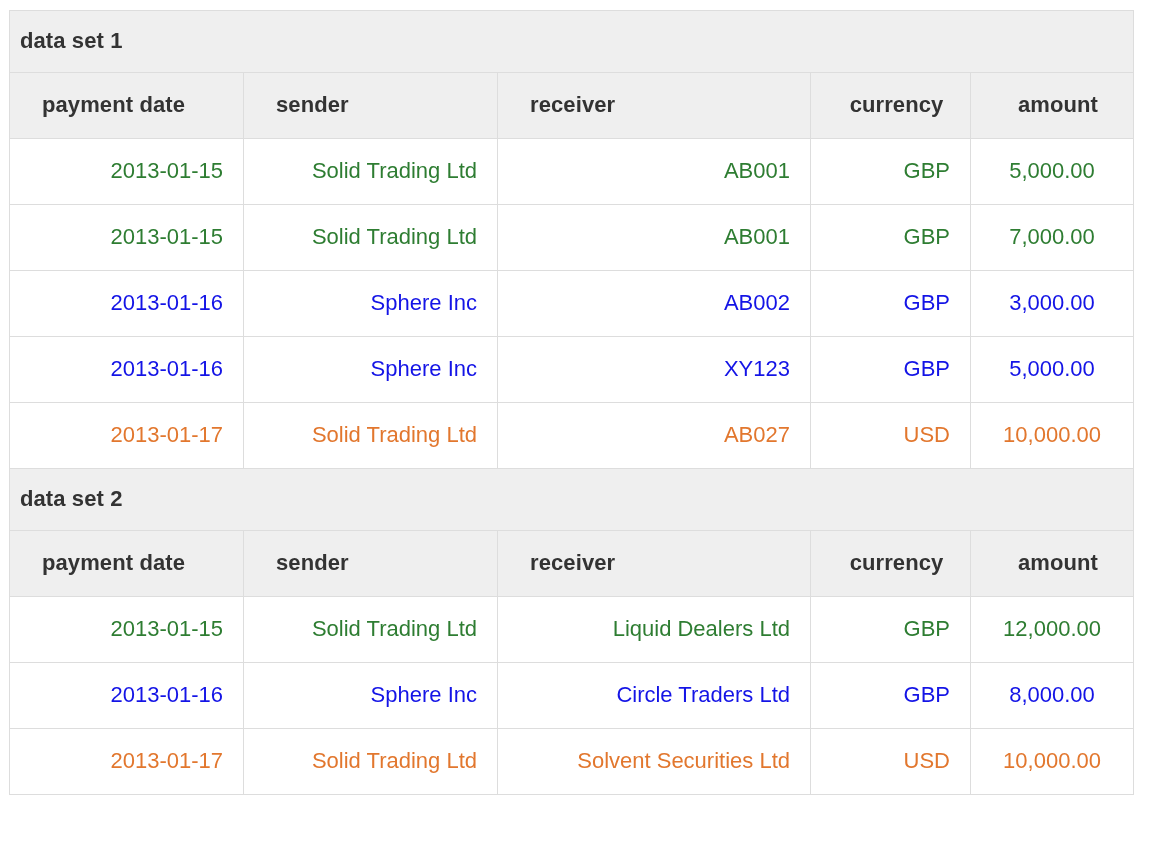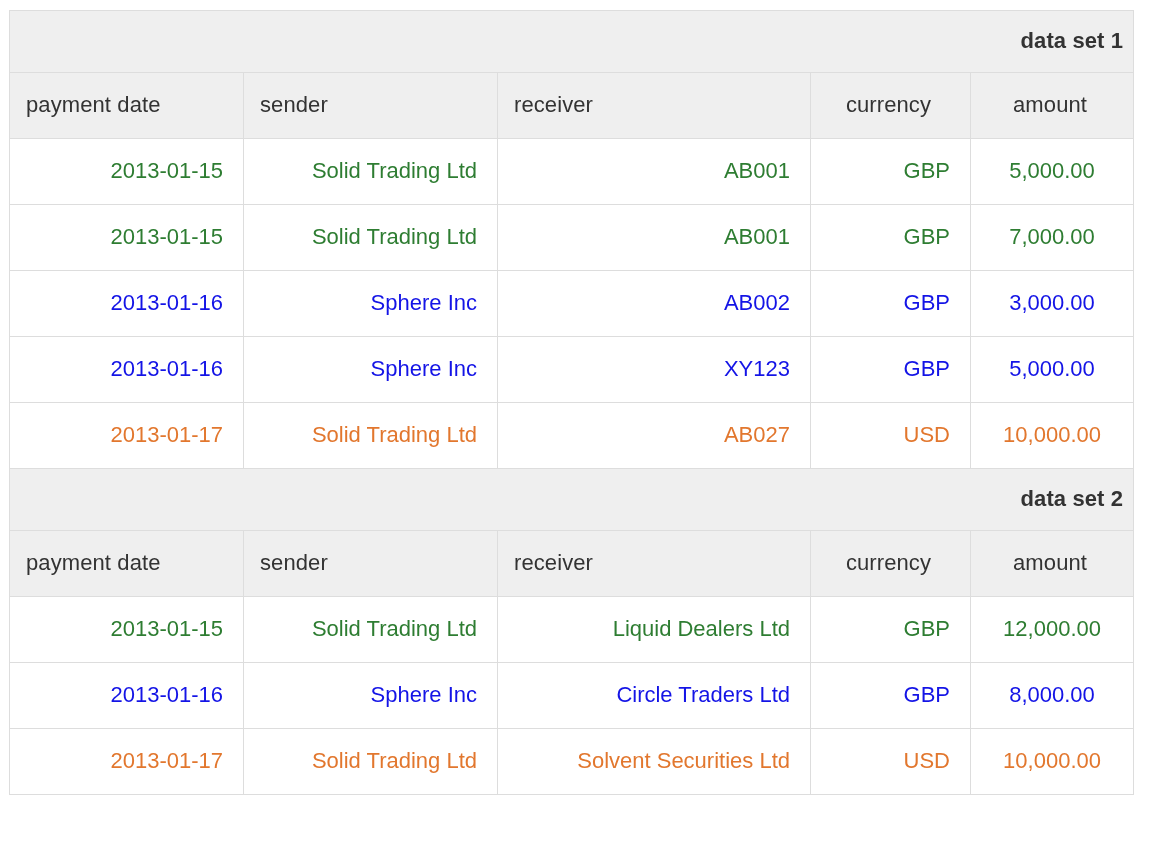--- a/index.html
+++ b/index.html
@@ -33,36 +33,36 @@
   table.datasets col.c-date     { width: 234px; }
   table.datasets col.c-sender   { width: 254px; }
   table.datasets col.c-receiver { width: 313px; }
   table.datasets col.c-currency { width: 160px; }
   table.datasets col.c-amount   { width: 163px; }
 
   
   tr.group-title td {
     background: #efefef;
     border: 1px solid #dddddd;
-    text-align: right;
+    text-align: left;
     font-weight: bold;
     font-size: 22px;
     color: #333333;
     padding: 17px 10px 18px 10px;
     letter-spacing: 0.1px;
   }
 
   
   tr.col-head th {
     background: #efefef;
     border: 1px solid #dddddd;
-    font-weight: normal;
+    font-weight: bold;
     font-size: 22px;
     color: #333333;
-    padding: 19px 20px 20px 16px;
+    padding: 19px 20px 20px 32px;
     text-align: left;
     letter-spacing: 0.1px;
   }
   tr.col-head th.ta-center { text-align: center; }
   tr.col-head th.ta-right  { text-align: center; }
 
   
   tr.data-row td {
     background: #ffffff;
     border: 1px solid #dddddd;

